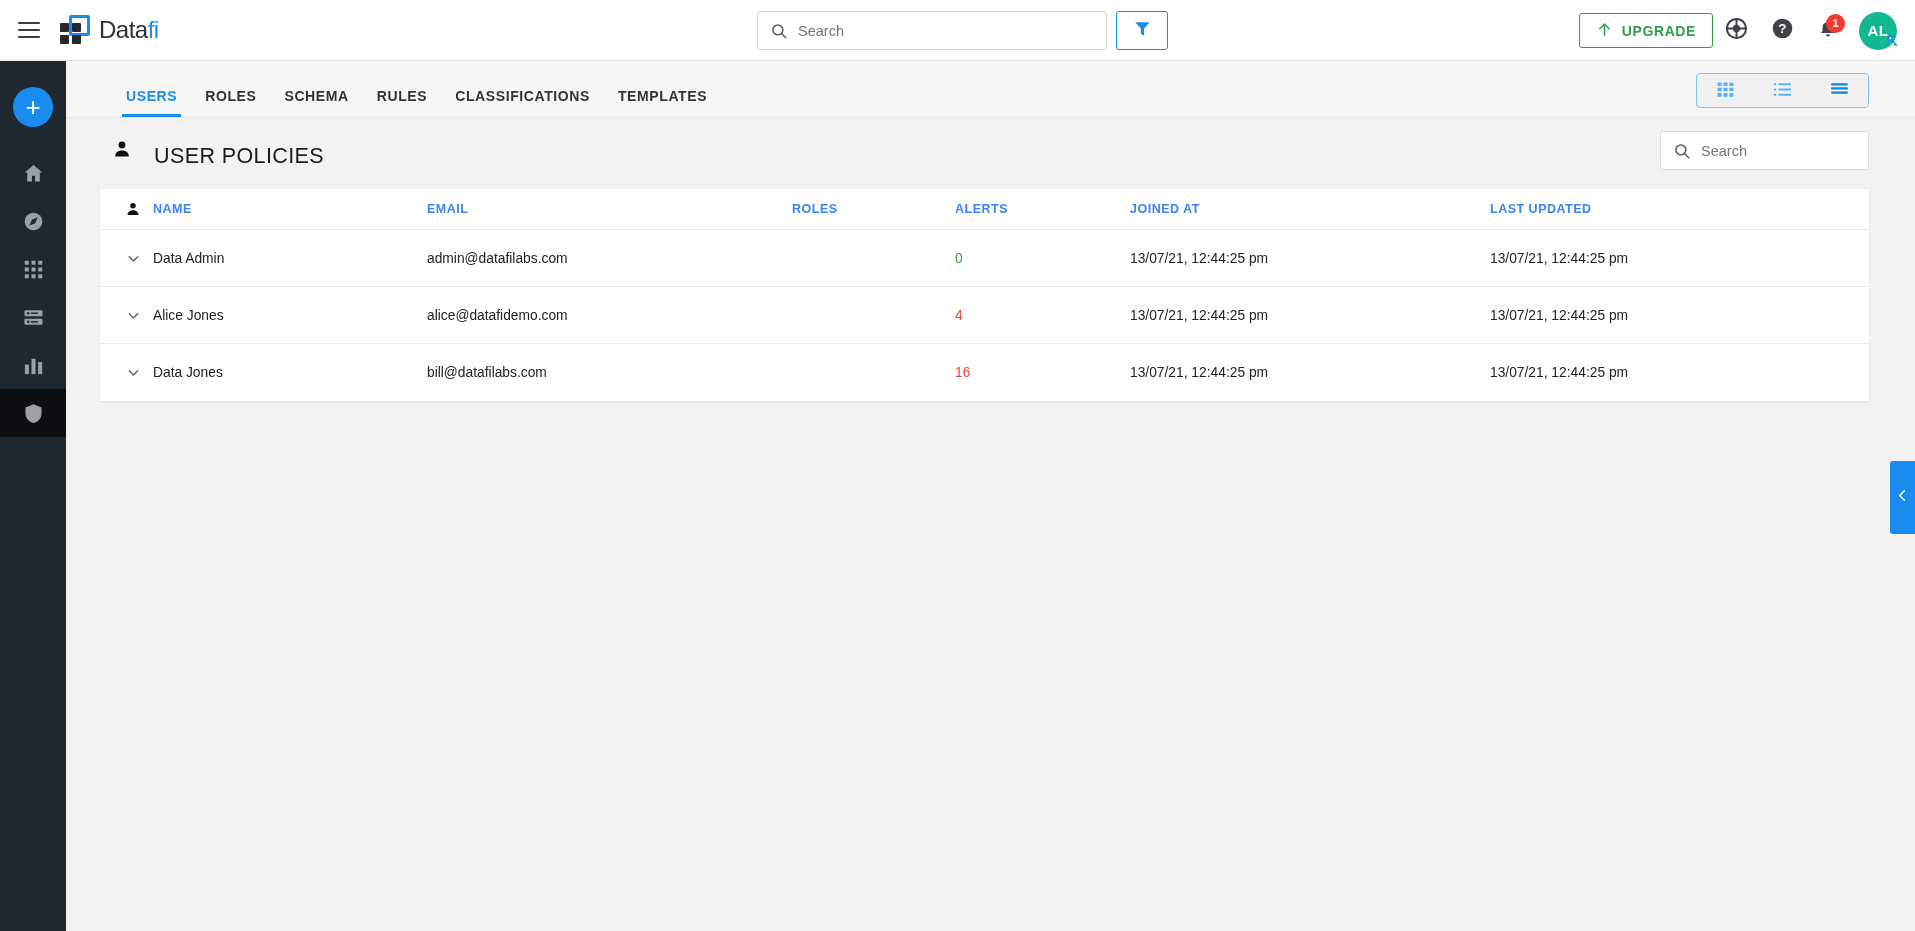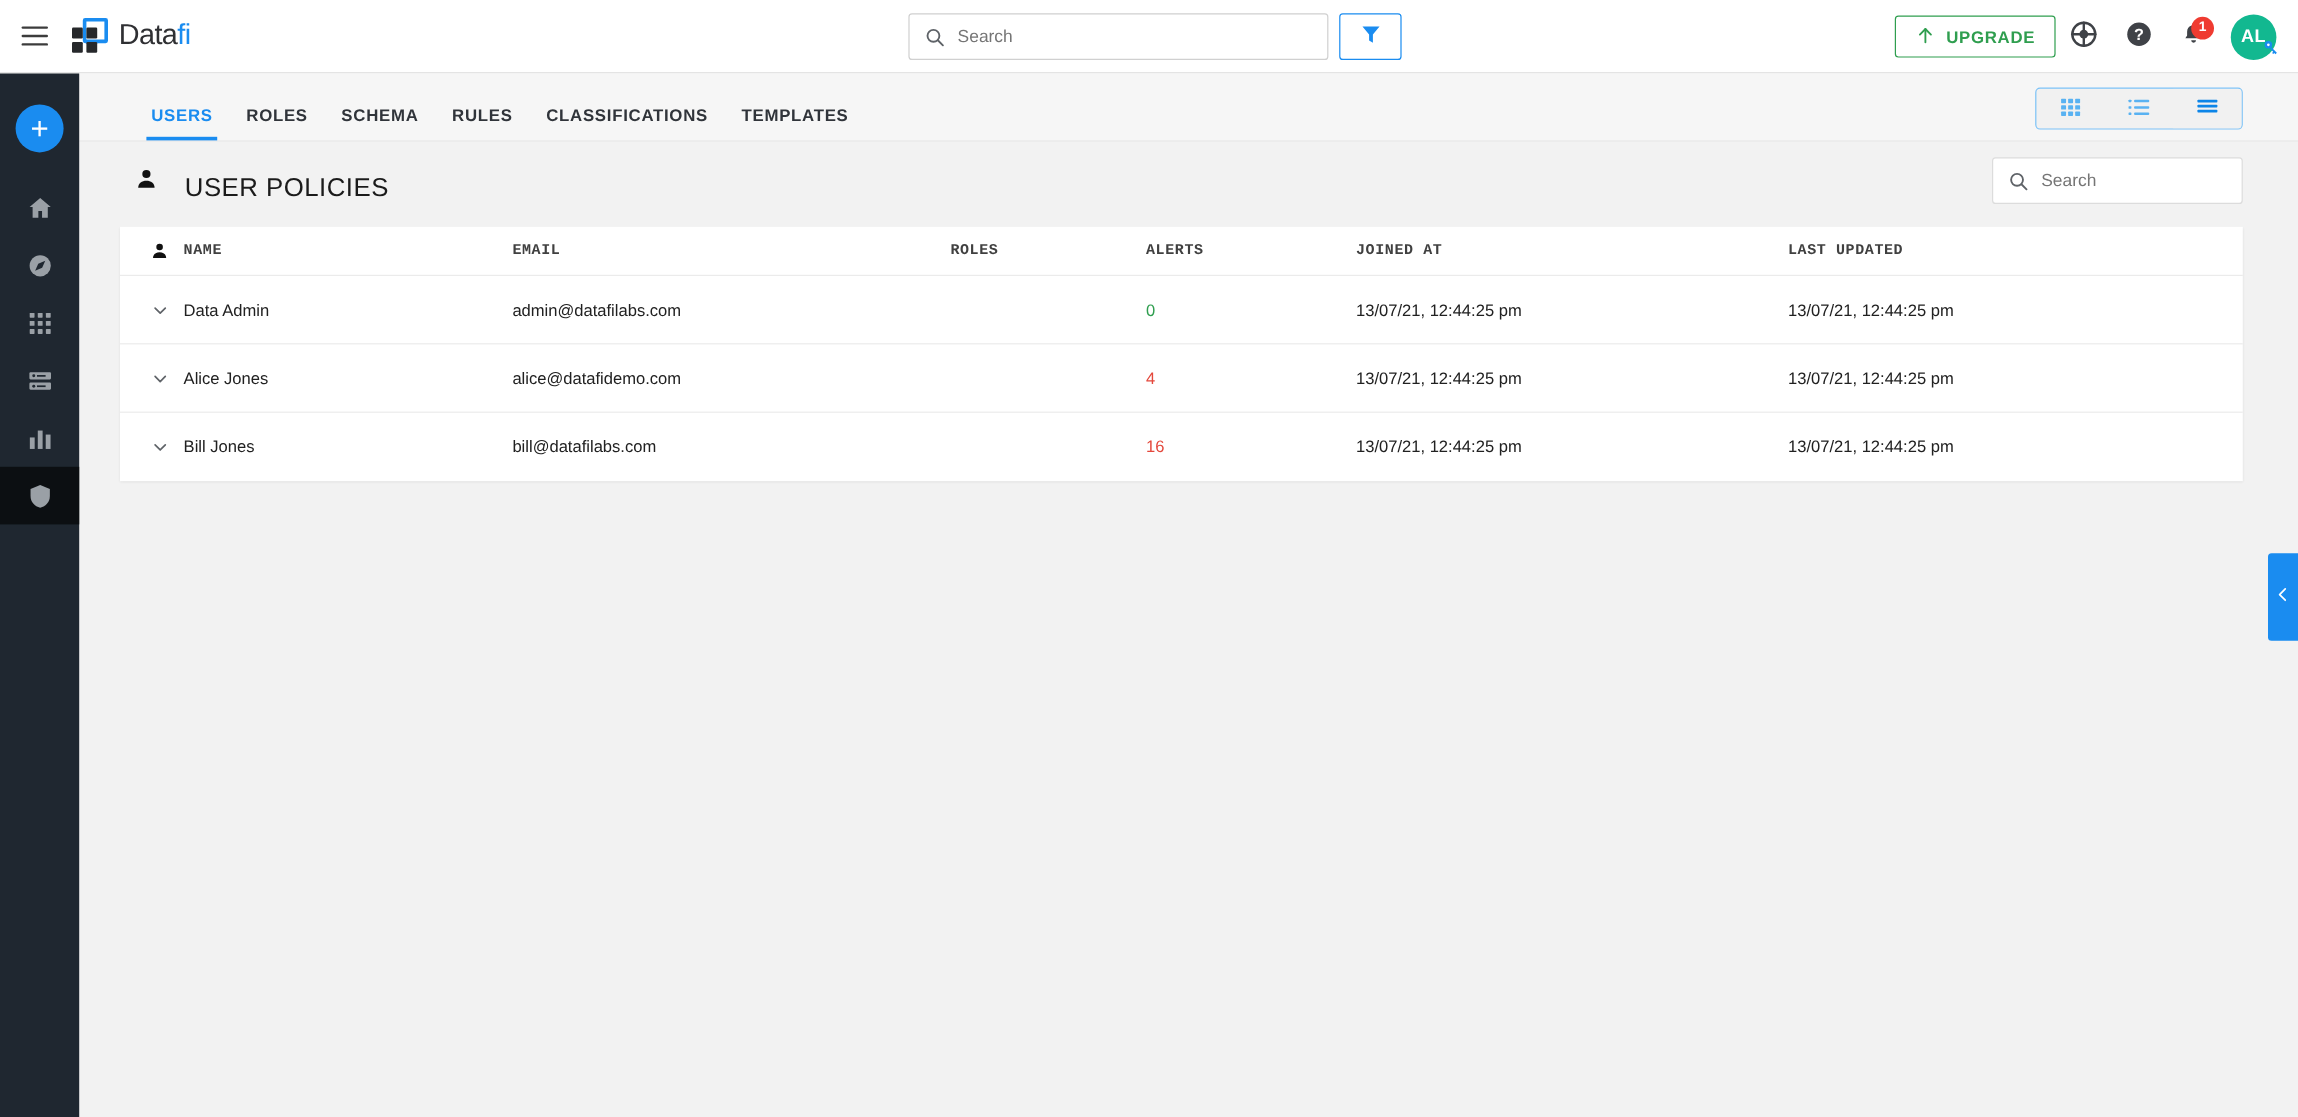--- a/index.html
+++ b/index.html
@@ -174,23 +174,22 @@
   .table-card {
     margin: 5px 46px 0 34px;
     background: #fff;
     box-shadow: 0 1px 2px rgba(0,0,0,0.08);
   }
   .trow { display: flex; align-items: center; }
   .thead {
     height: 41px; border-bottom: 1px solid #ebebeb;
   }
   .th {
-    font-size: 12.5px; font-weight: 700; letter-spacing: .5px; color: #404040;
+    font-size: 12.5px; font-weight: 700; letter-spacing: .5px; color: #3b82f6;
     text-transform: uppercase;
-    font-family: Liberation Mono, monospace;
   }
   .tbody-row { height: 57px; border-bottom: 1px solid #ececec; }
   .tbody-row:last-child { border-bottom: none; }
   .td { font-size: 13.8px; color: #212121; }
   .c-name   { width: 327px; display: flex; align-items: center; padding-left: 13px; }
   .c-email  { width: 365px; }
   .c-roles  { width: 163px; }
   .c-alerts { width: 175px; }
   .c-joined { width: 360px; }
   .c-updated{ flex: 1; }
@@ -500,21 +499,21 @@
       <div class="c-updated td">13/07/21, 12:44:25 pm</div>
     </div>
 
     <div class="trow tbody-row">
       <div class="c-name">
         <span class="chev-cell">
           <svg width="17" height="17" viewBox="0 0 24 24" fill="none" stroke="#5f6368" stroke-width="2" stroke-linecap="round" stroke-linejoin="round">
             <polyline points="6,9.5 12,15.5 18,9.5"></polyline>
           </svg>
         </span>
-        <span class="td">Bill Jones</span>
+        <span class="td">Data Jones</span>
       </div>
       <div class="c-email td">bill@datafilabs.com</div>
       <div class="c-roles td"></div>
       <div class="c-alerts td alert-red">16</div>
       <div class="c-joined td">13/07/21, 12:44:25 pm</div>
       <div class="c-updated td">13/07/21, 12:44:25 pm</div>
     </div>
 
   </div>
 </div>

